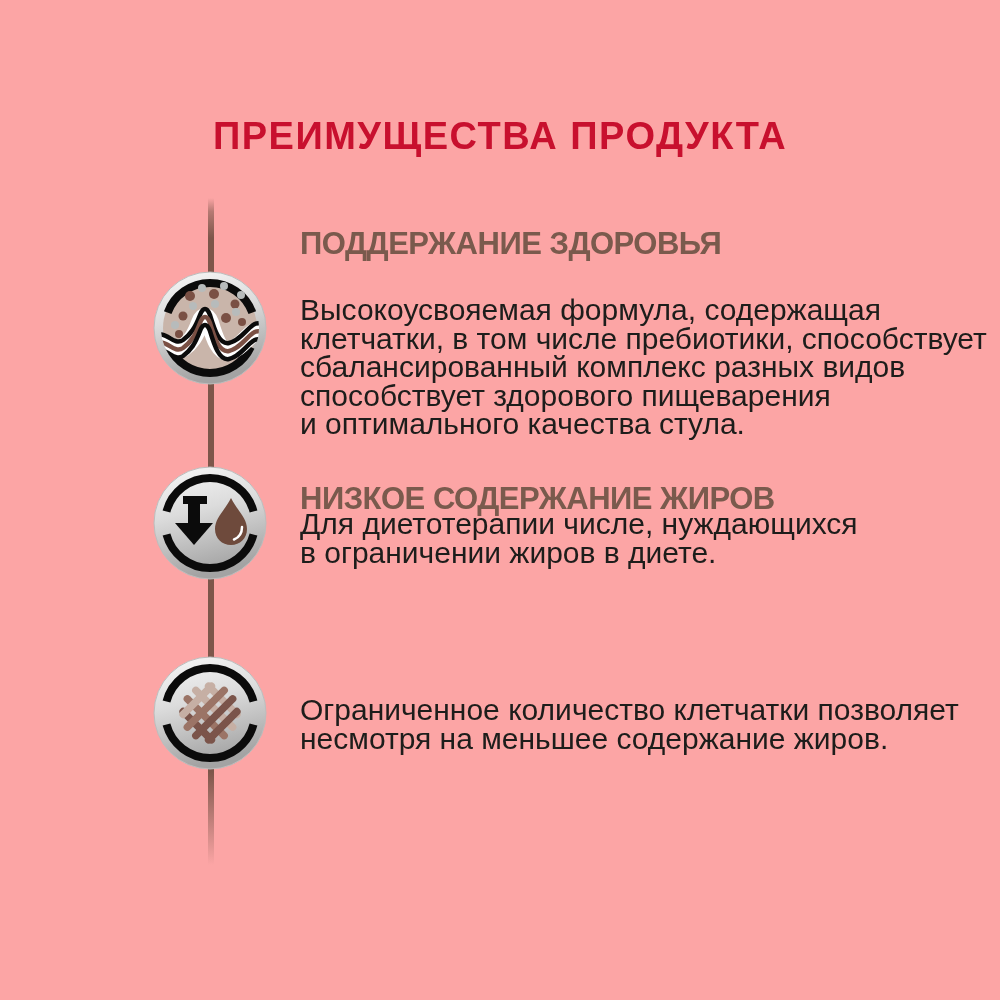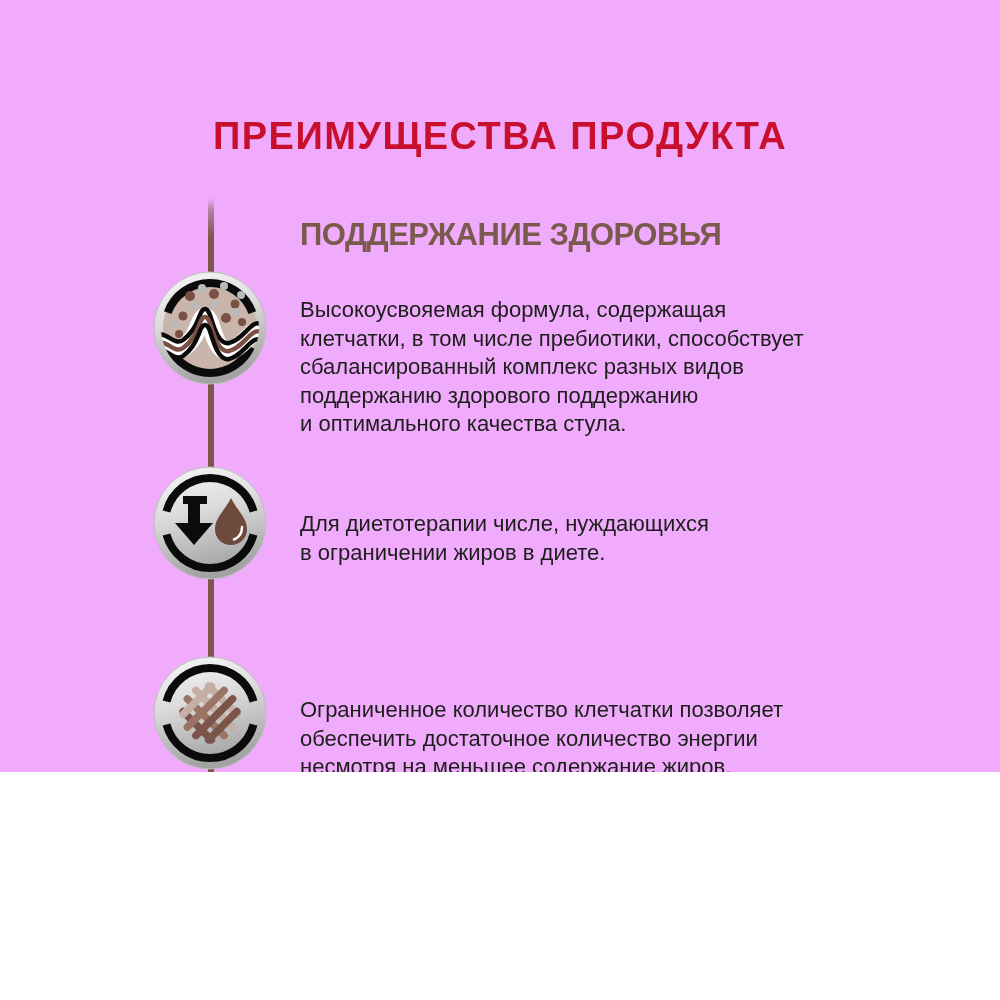--- a/index.html
+++ b/index.html
@@ -1,40 +1,40 @@
 <!DOCTYPE html>
 <html style="--title-red: #c8102e; --heading-brown: #7a5a4d; --body-black: #1d1d1b; --timeline-brown: #7d564a; --icon-silver: #d9d9d9; --icon-ring-black: #0b0b0b; --icon-beige: #c9b5aa; --icon-dark-brown: #7a5044; --icon-light-brown: #c6afa4;"><head>
 <meta charset="utf-8">
 <style>
   html,body{margin:0;padding:0;background:#fff;}
   #canvas{
-    position:relative;width:1000px;height:772px;background:#f0abfc;overflow:hidden;
+    position:relative;width:1000px;height:1000px;background:#fca5a5;overflow:hidden;
     font-family:"Liberation Sans","DejaVu Sans",sans-serif;
   }
   .page-title{
     position:absolute;left:0;top:115px;width:1000px;text-align:center;
     font-size:38px;font-weight:bold;letter-spacing:1.5px;
     color:var(--title-red,#c8102e);white-space:nowrap;
   }
   .timeline{
     position:absolute;left:208px;top:198px;width:6px;height:667px;z-index:1;
     background:linear-gradient(180deg,
       rgba(125,86,74,0) 0%, rgba(125,86,74,.55) 2%, #7d564a 6%,
       #7d564a 86%, rgba(125,86,74,0) 100%);
   }
   .icon{position:absolute;left:153px;width:114px;height:114px;z-index:2;}
   .icon-1{top:271px}.icon-2{top:466px}.icon-3{top:656px}
   .heading{
     position:absolute;left:300px;z-index:3;
     font-size:31px;font-weight:bold;line-height:36px;letter-spacing:-0.5px;
-    color:var(--heading-brown,#7a5a4d);white-space:nowrap;
+    color:var(--heading-brown,#7a5a4d);white-space:nowrap;margin-top:9px;
   }
   .body-text{
     position:absolute;left:300px;z-index:3;
-    font-size:22px;line-height:28.5px;
+    font-size:30px;line-height:28.5px;
     color:var(--body-black,#1d1d1b);white-space:nowrap;
   }
   .s1h{top:217px}.s1b{top:296px}
   .s2h{top:472px}.s2b{top:510px}
   .s3h{top:653px}.s3b{top:696px}
 </style>
 </head>
 <body>
 
 <div id="canvas">
@@ -137,28 +137,30 @@
     </svg>
   </div>
 
   <div class="heading s1h">
     <div>ПОДДЕРЖАНИЕ ЗДОРОВЬЯ</div>
   </div>
   <div class="body-text s1b">
     <div>Высокоусвояемая формула, содержащая</div>
     <div>клетчатки, в том числе пребиотики, способствует</div>
     <div>сбалансированный комплекс разных видов</div>
-    <div>поддержанию здорового поддержанию</div>
+    <div>способствует здорового пищеварения</div>
     <div>и оптимального качества стула.</div>
   </div>
 
+  <div class="heading s2h">
+    <div>НИЗКОЕ СОДЕРЖАНИЕ ЖИРОВ</div>
+  </div>
   <div class="body-text s2b">
     <div>Для диетотерапии числе, нуждающихся</div>
     <div>в ограничении жиров в диете.</div>
   </div>
 
   <div class="body-text s3b">
     <div>Ограниченное количество клетчатки позволяет</div>
-    <div>обеспечить достаточное количество энергии</div>
     <div>несмотря на меньшее содержание жиров.</div>
   </div>
 
 </div>
 
 </body></html>

